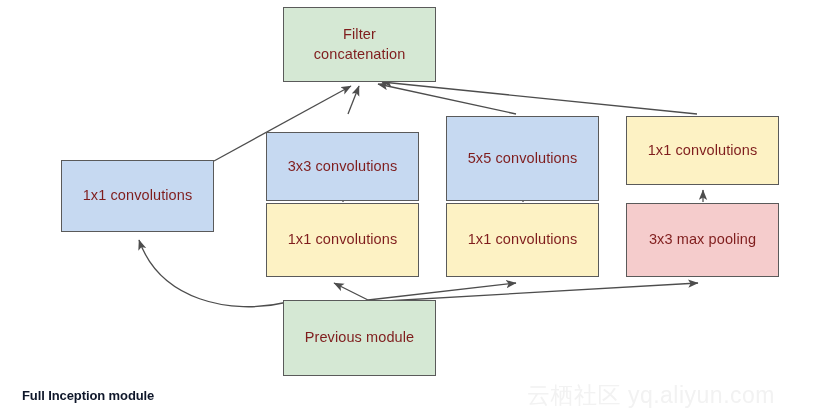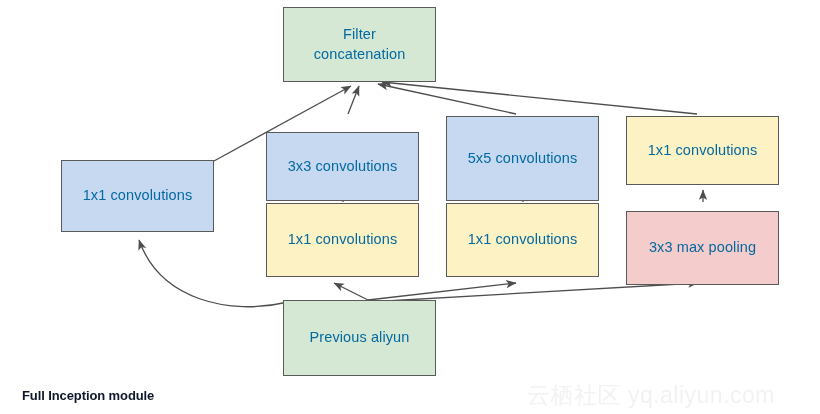--- a/index.html
+++ b/index.html
@@ -18,21 +18,21 @@
     overflow: hidden;
   }
   .node {
     position: absolute;
     box-sizing: border-box;
     border: 1.3px solid #5a5a5a;
     display: flex;
     align-items: center;
     justify-content: center;
     text-align: center;
-    color: #0369a1;
+    color: #7f1d1d;
     font-size: 14.5px;
     line-height: 1.35;
     letter-spacing: 0.1px;
     z-index: 2;
   }
   .node span { display: block; }
   #arrows {
     position: absolute;
     left: 0;
     top: 0;
@@ -119,25 +119,25 @@
   </div>
 
   <div class="node" id="node-branch1-1x1-convolutions" style="left:266px; top:203px; width:153px; height:74px; background:#fdf2c4;">
     <span>1x1 convolutions</span>
   </div>
 
   <div class="node" id="node-branch2-1x1-convolutions" style="left:446px; top:203px; width:153px; height:74px; background:#fdf2c4;">
     <span>1x1 convolutions</span>
   </div>
 
-  <div class="node" id="node-3x3-max-pooling" style="left:626px; top:211px; width:153px; height:74px; background:#f5cccc;">
+  <div class="node" id="node-3x3-max-pooling" style="left:626px; top:203px; width:153px; height:74px; background:#f5cccc;">
     <span>3x3 max pooling</span>
   </div>
 
   <div class="node" id="node-previous-layer" style="left:283px; top:300px; width:153px; height:76px; background:#d5e8d4;">
-    <span>Previous aliyun</span>
+    <span>Previous module</span>
   </div>
 
   <div id="caption">Full Inception module</div>
 
   <div id="watermark">云栖社区 yq.aliyun.com</div>
 
 </div>
 
 </body></html>

